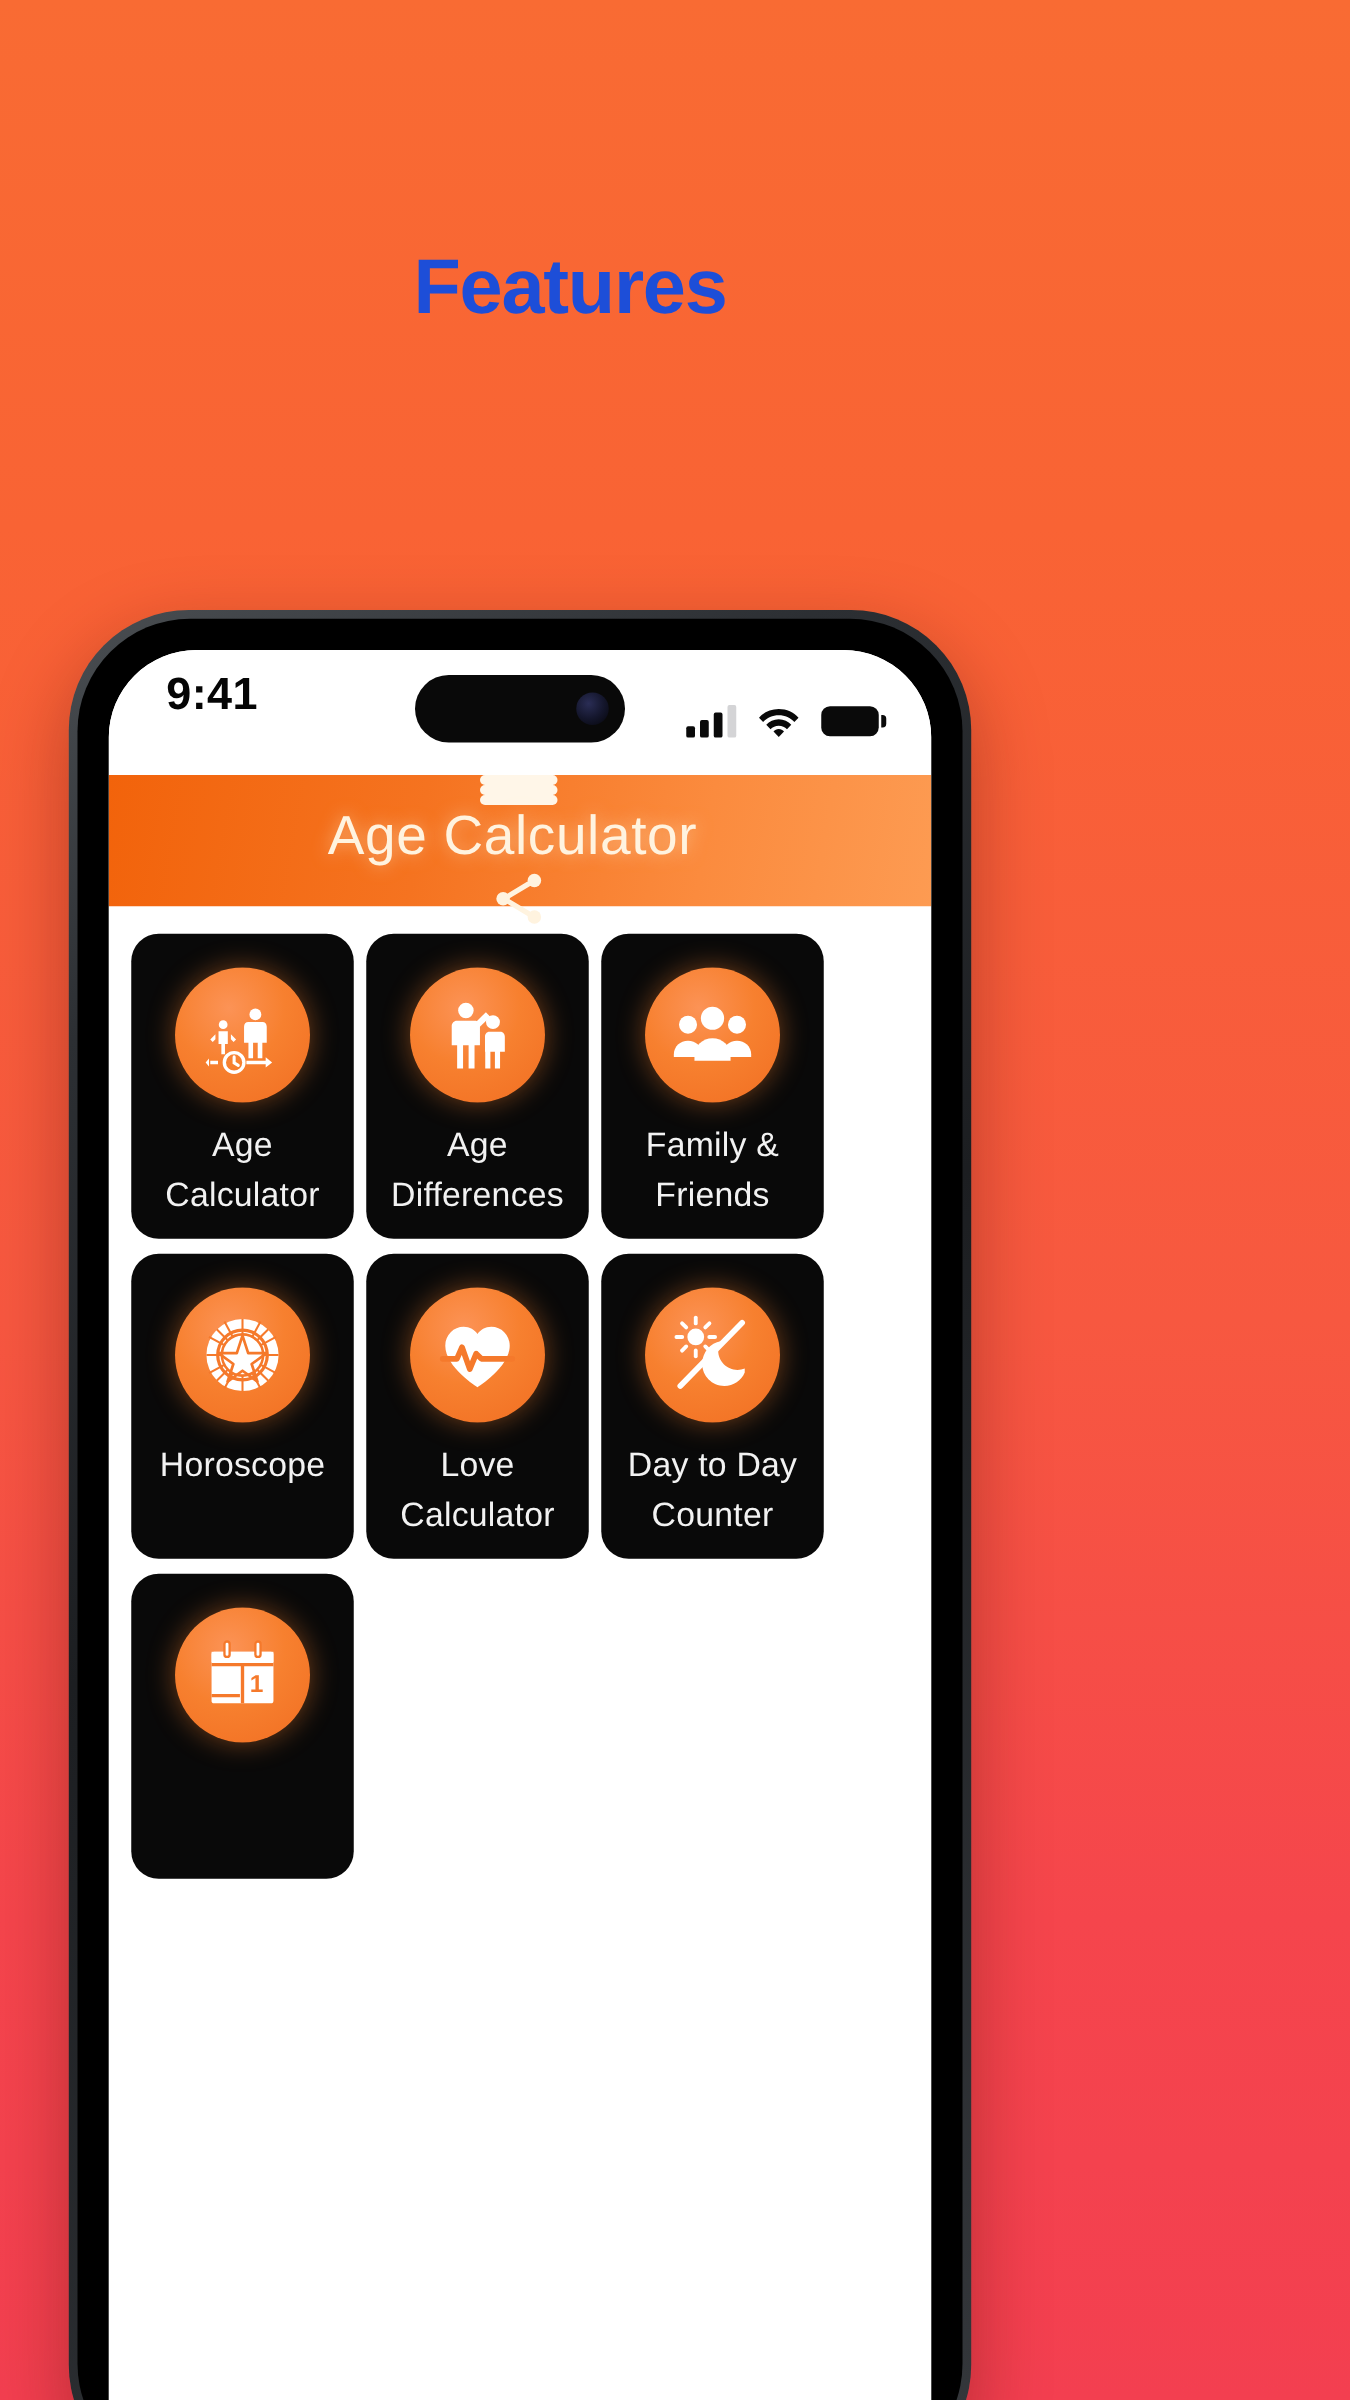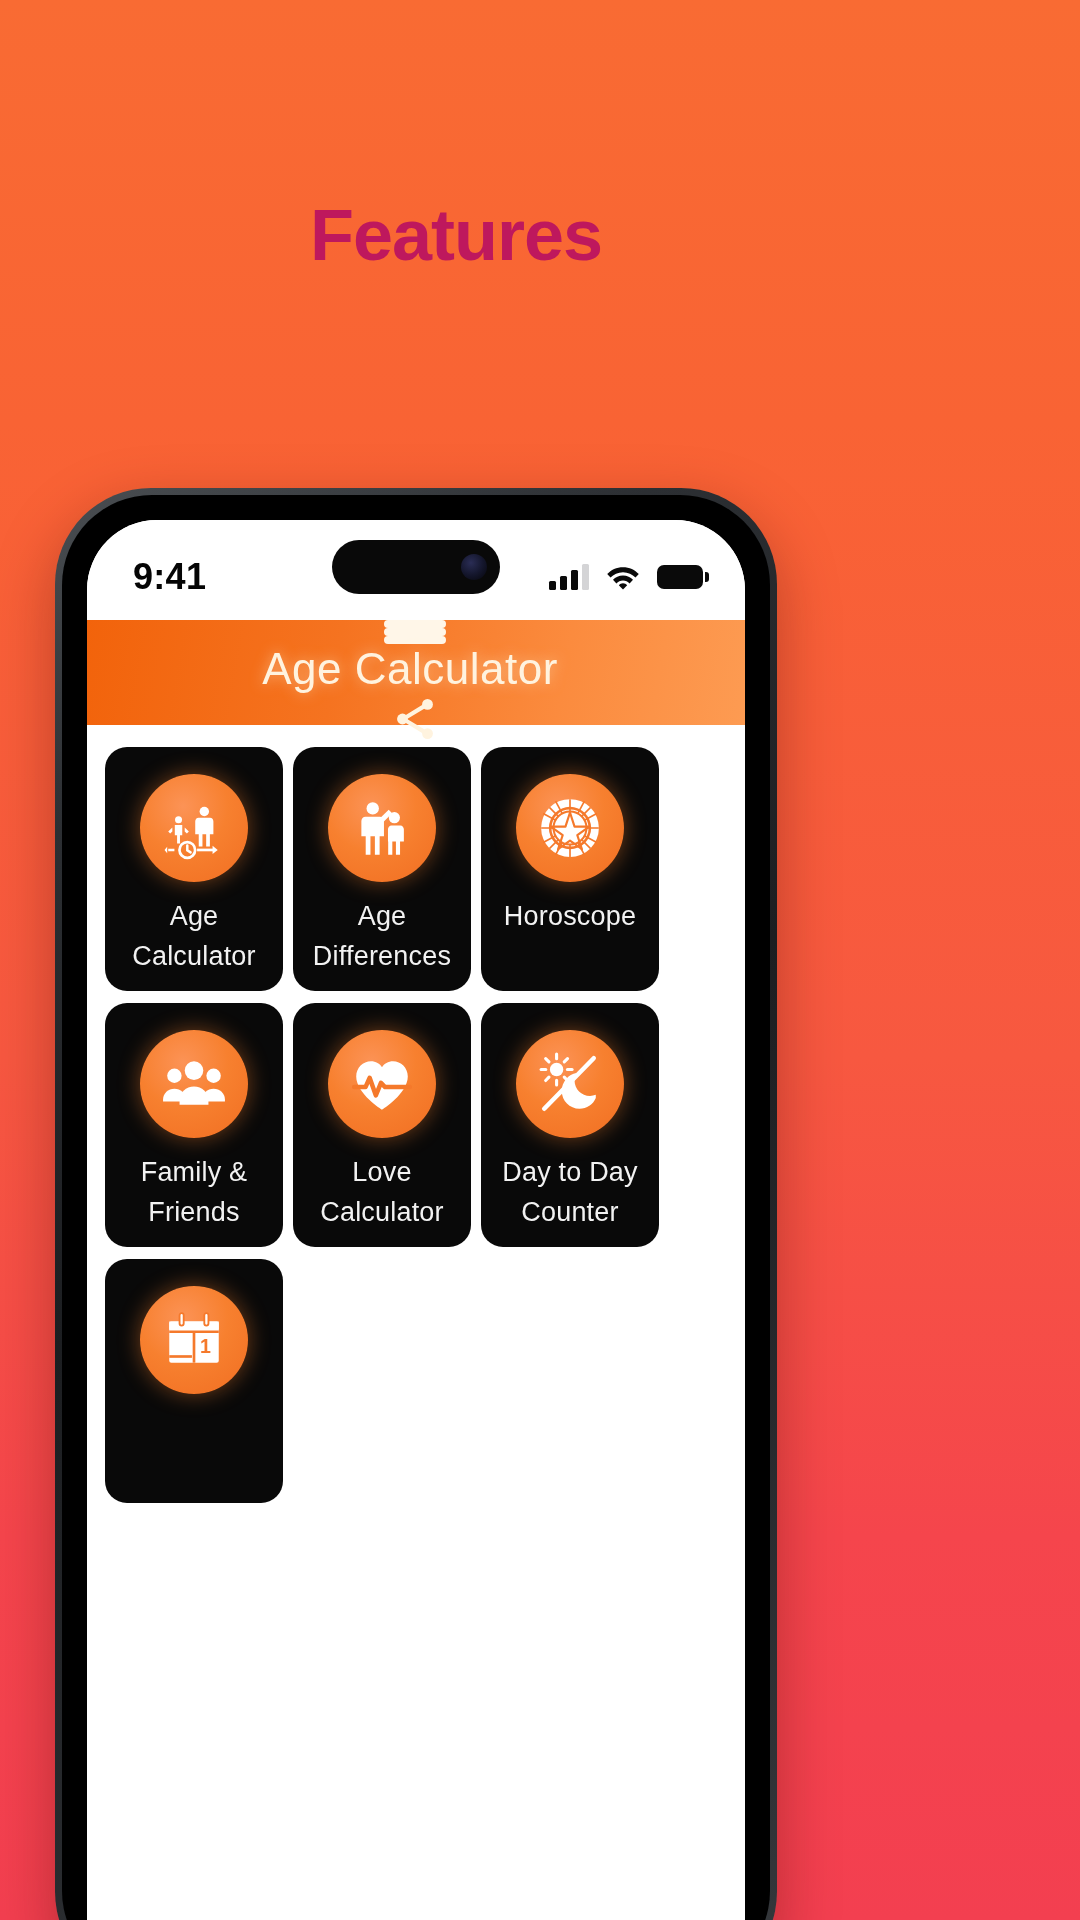--- a/index.html
+++ b/index.html
@@ -7,21 +7,21 @@
   body {
     font-family:"Liberation Sans","DejaVu Sans",sans-serif;
     background:linear-gradient(180deg,#F96B33 0%,#F96334 22%,#F75840 55%,#F5454C 80%,#F33F50 100%);
     position:relative;
   }
 
   
   .promo-title{
     position:absolute; top:196px; left:0; width:912px;
     text-align:center;
-    font-size:72px; font-weight:700; color:#be185d;
+    font-size:62px; font-weight:700; color:#1d4ed8;
     letter-spacing:-1px; line-height:1.1;
   }
 
   
   .phone-wrap{
     position:absolute; left:55px; top:488px;
     width:722px; height:1500px;
   }
   .phone-outer{
     position:absolute; inset:0;
@@ -39,21 +39,21 @@
   .phone-screen{
     position:absolute; left:25px; top:25px; right:25px; bottom:0;
     border-radius:70px 70px 0 0;
     background:#FFFFFF;
     overflow:hidden;
   }
 
   
   .statusbar{
     position:relative; height:100px; width:100%;
-    display:flex; align-items:center; justify-content:space-between;
+    display:flex; justify-content:space-between;
     padding:14px 42px 0 46px;
     background:#FFFFFF;
   }
   .sb-time{ font-size:36px; font-weight:700; color:#050505; letter-spacing:.3px; }
   .dynamic-island{
     position:absolute; left:50%; top:20px; transform:translateX(-50%);
     width:168px; height:54px; border-radius:28px; background:#090909;
     display:flex; align-items:center; justify-content:flex-end; padding-right:13px;
   }
   .di-cam{ width:26px; height:26px; border-radius:50%;
@@ -191,20 +191,37 @@
                   <circle cx="23" cy="13" r="6"></circle>
                   <path d="M16 21h14c2.3 0 3.9 1.9 3.9 4.2V40h-4.2v18h-4.6V40h-4.3v18h-4.6V40H12V25.2C12 22.9 13.7 21 16 21z"></path>
                   <path d="M30 22.6l8.5-8.2 3.4 3.4-8.6 8.4z"></path>
                   <circle cx="44" cy="22" r="5.4"></circle>
                   <path d="M38 29.5h12c2 0 3.4 1.7 3.4 3.8V45h-3.7v13h-4V45h-3.5v13h-4V45H38V33.3c0-2.1 1.4-3.8 3.4-3.8z" transform="translate(-0.2 0)"></path>
                 </svg>
               </div>
               <div class="tile-label">
                 <span>Age</span><br>
                 <span>Differences</span>
+              </div>
+            </div>
+
+            <div class="tile">
+              <div class="tile-icon">
+                <svg viewBox="0 0 64 64" fill="#FFFFFF">
+                  <circle cx="13" cy="24" r="7"></circle>
+                  <path d="M2 47c0-6 5-10.5 11-10.5S24 41 24 47v2H2z"></path>
+                  <circle cx="51" cy="24" r="7"></circle>
+                  <path d="M40 47c0-6 5-10.5 11-10.5S62 41 62 47v2H40z"></path>
+                  <circle cx="32" cy="19" r="9"></circle>
+                  <path d="M18 48c0-7.6 6.3-13.5 14-13.5S46 40.4 46 48v4H18z"></path>
+                </svg>
+              </div>
+              <div class="tile-label">
+                <span>Family &amp;</span><br>
+                <span>Friends</span>
               </div>
             </div>
 
             <div class="tile">
               <div class="tile-icon">
                 <svg viewBox="0 0 64 64">
                   <circle cx="32" cy="32" r="28" fill="#FFFFFF"></circle>
                   <circle cx="32" cy="32" r="20.5" fill="#F5792B"></circle>
                   <circle cx="32" cy="32" r="18" fill="#FFFFFF"></circle>
                   <g stroke="#F5792B" stroke-width="1.6">
@@ -223,37 +240,20 @@
                 </svg>
               </div>
               <div class="tile-label">
                 <span>Horoscope</span><br>
                 <span></span>
               </div>
             </div>
 
             <div class="tile">
               <div class="tile-icon">
-                <svg viewBox="0 0 64 64" fill="#FFFFFF">
-                  <circle cx="13" cy="24" r="7"></circle>
-                  <path d="M2 47c0-6 5-10.5 11-10.5S24 41 24 47v2H2z"></path>
-                  <circle cx="51" cy="24" r="7"></circle>
-                  <path d="M40 47c0-6 5-10.5 11-10.5S62 41 62 47v2H40z"></path>
-                  <circle cx="32" cy="19" r="9"></circle>
-                  <path d="M18 48c0-7.6 6.3-13.5 14-13.5S46 40.4 46 48v4H18z"></path>
-                </svg>
-              </div>
-              <div class="tile-label">
-                <span>Family &amp;</span><br>
-                <span>Friends</span>
-              </div>
-            </div>
-
-            <div class="tile">
-              <div class="tile-icon">
                 <svg viewBox="0 0 64 64">
                   <path d="M32 57S7 41.5 7 24.8C7 16.2 13.6 10 21.3 10c4.6 0 8.7 2.3 10.7 5.8C34 12.3 38.1 10 42.7 10 50.4 10 57 16.2 57 24.8 57 41.5 32 57 32 57z" fill="#FFFFFF"></path>
                   <path d="M5 35h11l4-9 6 17 5-12 4 4h24" fill="none" stroke="#F5792B" stroke-width="4.4" stroke-linecap="round" stroke-linejoin="round"></path>
                 </svg>
               </div>
               <div class="tile-label">
                 <span>Love</span><br>
                 <span>Calculator</span>
               </div>
             </div>

